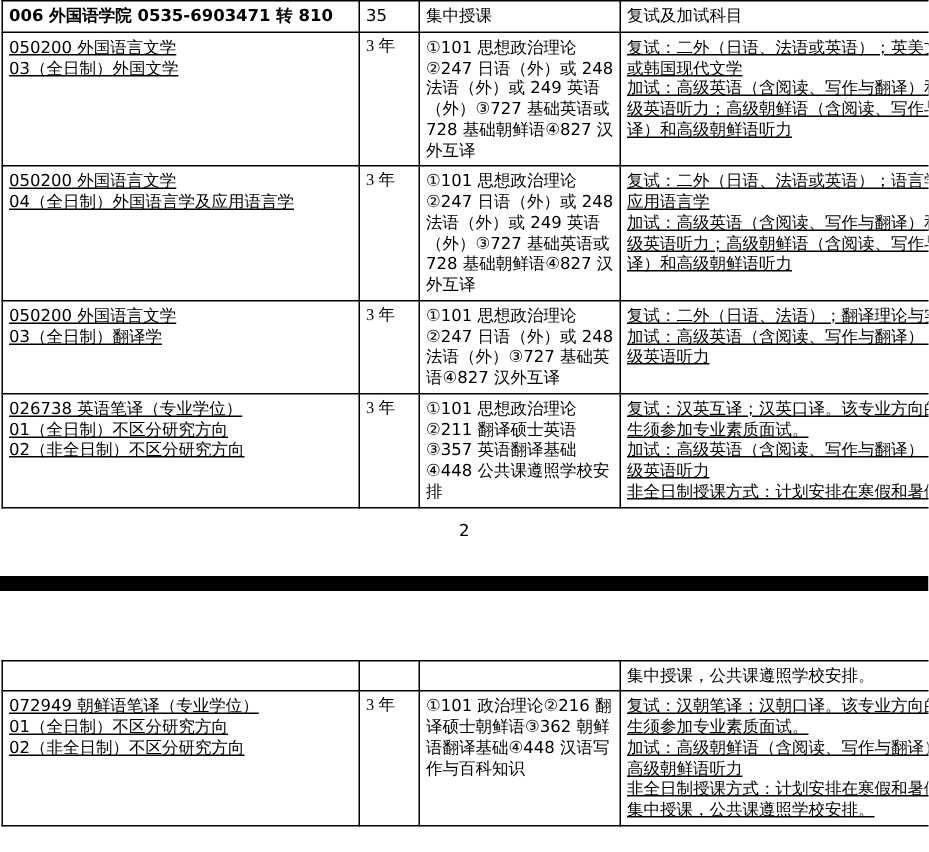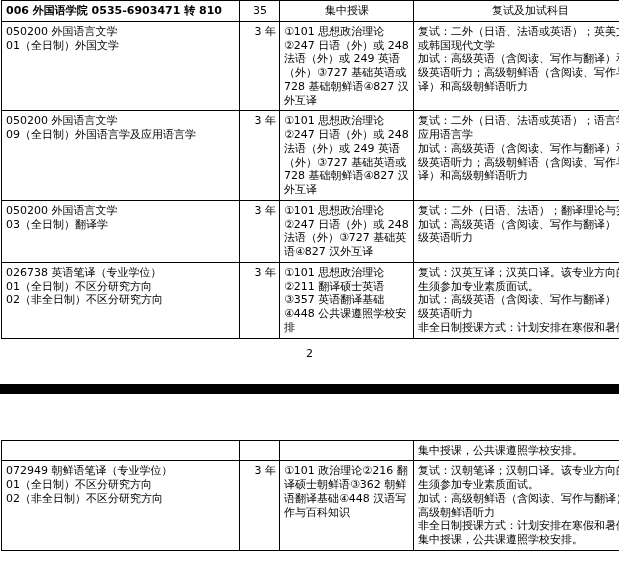--- a/index.html
+++ b/index.html
@@ -32,80 +32,81 @@
     padding: 3px 3px 3px 4px;
     line-height: 1.25;
     font-weight: normal;
   }
   .col-unit   { width: 230px; }
   .col-years  { width: 32px; text-align: center; }
   .col-subj   { width: 126px; }
   .col-retest { width: 225px; }
 
   .hdr td {
-    text-align: center;
+    text-align: left;
     font-weight: bold;
     padding-top: 2px;
     padding-bottom: 2px;
   }
   .hdr .left-head {
     text-align: left;
     font-weight: bold;
   }
   .years-cell {
-    text-align: right;
+    text-align: left;
     vertical-align: middle;
+    font-family: Liberation Serif, serif;
   }
   .pagenum {
     text-align: center;
     font-size: 11px;
     margin-top: 8px;
     margin-bottom: 4px;
   }
   .divider {
     height: 10px;
     background: #000000;
     width: 619px;
     margin-top: 24px;
   }
   .gap { height: 46px; }
-  .line { display: block; }
+  .line { display: block; text-decoration: underline; }
   .second-table { margin-top: 0; }
 </style>
 </head>
 <body>
 
 <div class="page">
 
   <table class="doc">
     <tbody>
       <tr class="hdr">
         <td class="col-unit left-head">006 外国语学院 0535-6903471 转 810</td>
         <td class="col-years">35</td>
         <td class="col-subj">集中授课</td>
         <td class="col-retest">复试及加试科目</td>
       </tr>
 
       <tr>
         <td class="col-unit">
             <div class="line">050200 外国语言文学</div>
-            <div class="line">01（全日制）外国文学</div>
+            <div class="line">03（全日制）外国文学</div>
           </td>
         <td class="col-years years-cell">3 年</td>
         <td class="col-subj">①101 思想政治理论②247 日语（外）或 248 法语（外）或 249 英语（外）③727 基础英语或 728 基础朝鲜语④827 汉外互译</td>
         <td class="col-retest">
             <div class="line">复试：二外（日语、法语或英语）；英美文学或韩国现代文学</div>
             <div class="line">加试：高级英语（含阅读、写作与翻译）和高级英语听力；高级朝鲜语（含阅读、写作与翻译）和高级朝鲜语听力</div>
           </td>
       </tr>
 
       <tr>
         <td class="col-unit">
             <div class="line">050200 外国语言文学</div>
-            <div class="line">09（全日制）外国语言学及应用语言学</div>
+            <div class="line">04（全日制）外国语言学及应用语言学</div>
           </td>
         <td class="col-years years-cell">3 年</td>
         <td class="col-subj">①101 思想政治理论②247 日语（外）或 248 法语（外）或 249 英语（外）③727 基础英语或 728 基础朝鲜语④827 汉外互译</td>
         <td class="col-retest">
             <div class="line">复试：二外（日语、法语或英语）；语言学及应用语言学</div>
             <div class="line">加试：高级英语（含阅读、写作与翻译）和高级英语听力；高级朝鲜语（含阅读、写作与翻译）和高级朝鲜语听力</div>
           </td>
       </tr>
 
       <tr>

